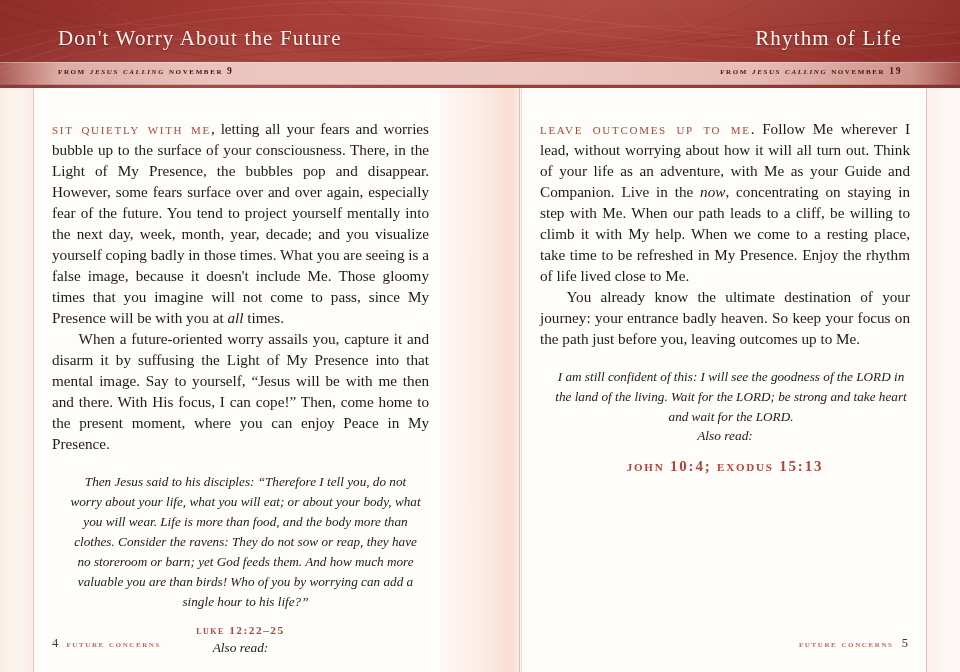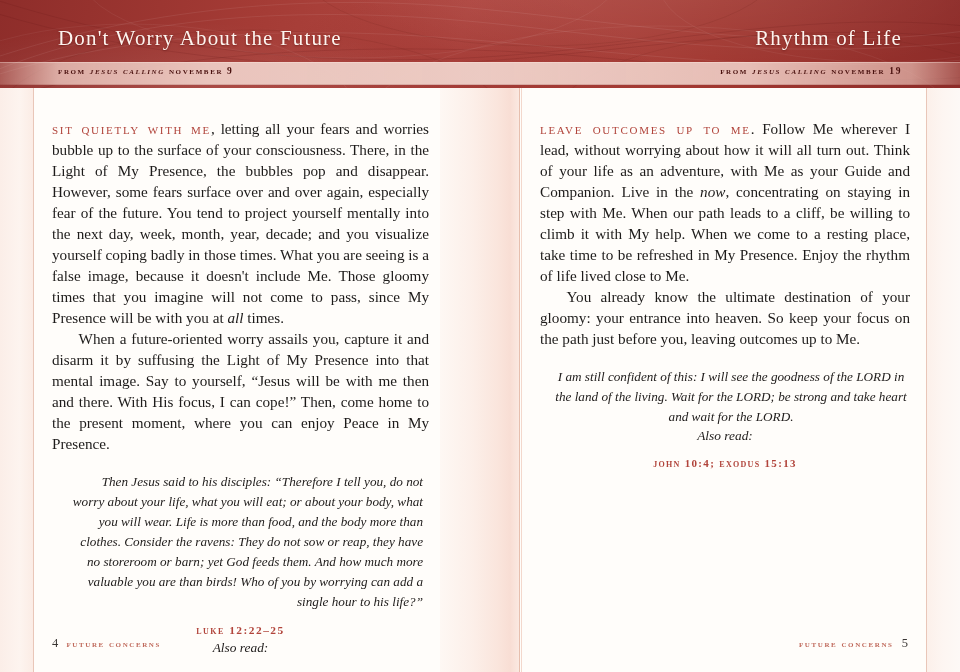--- a/index.html
+++ b/index.html
@@ -104,39 +104,39 @@
   }
   em{font-style:italic;}
 
   .quote{
     margin-top:17px;
     font-style:italic;
     font-size:13.2px;line-height:1.52;
     text-align:center;
     color:#23201f;
   }
-  .page.left .quote{margin-left:16px;margin-right:6px;text-align:right;}
+  .page.left .quote{margin-left:16px;margin-right:6px;}
   .page.right .quote{margin-left:12px;margin-right:0;}
 
   .citation{
     margin-top:11px;text-align:center;
     color:#b1443b;
     font-variant:small-caps;text-transform:lowercase;
     font-size:11.4px;letter-spacing:.13em;
     font-weight:600;
   }
   .alsoread{
     text-align:center;
     font-style:italic;font-size:13.4px;color:#23201f;
   }
   .refs{
     margin-top:11px;text-align:center;
     color:#b1443b;
     font-variant:small-caps;text-transform:lowercase;
-    font-size:11px;letter-spacing:.12em;
+    font-size:15px;letter-spacing:.12em;
     font-weight:600;
   }
 
   
   .footer{
     position:absolute;bottom:21px;
     font-size:10px;letter-spacing:.16em;
     color:#c06a5c;
     font-variant:small-caps;text-transform:lowercase;
     white-space:nowrap;font-weight:600;
@@ -206,21 +206,21 @@
         <div class="citation">Luke 12:22–25</div>
 
         <div class="alsoread">Also read:</div>
 
       </div>
     </div>
 
     <div class="page right">
       <div class="col">
         <p><span class="lead">Leave outcomes up to Me</span><span>. Follow Me wherever I lead, without worrying about how it will all turn out. Think of your life as an adventure, with Me as your Guide and Companion. Live in the </span><em>now</em><span>, concentrating on staying in step with Me. When our path leads to a cliff, be willing to climb it with My help. When we come to a resting place, take time to be refreshed in My Presence. Enjoy the rhythm of life lived close to Me.</span></p>
-        <p>You already know the ultimate destination of your gloomy: your entrance into heaven. So keep your focus on the path just before you, leaving outcomes up to Me.</p>
+        <p>You already know the ultimate destination of your journey: your entrance badly heaven. So keep your focus on the path just before you, leaving outcomes up to Me.</p>
 
         <div class="quote">I am still confident of this: I will see the goodness of the LORD in the land of the living. Wait for the LORD; be strong and take heart and wait for the LORD.</div>
 
         <div class="alsoread">Also read:</div>
         <div class="refs">John 10:4; Exodus 15:13</div>
       </div>
     </div>
 
     <div class="footer left"><span class="pageno">4</span>&nbsp;&nbsp;<span>Future Concerns</span></div>
 

